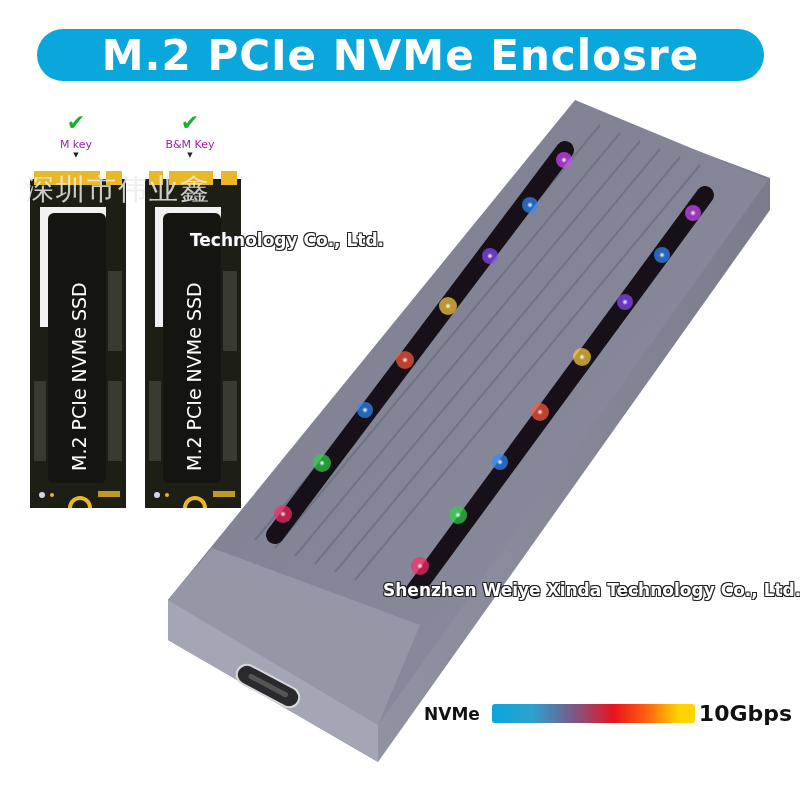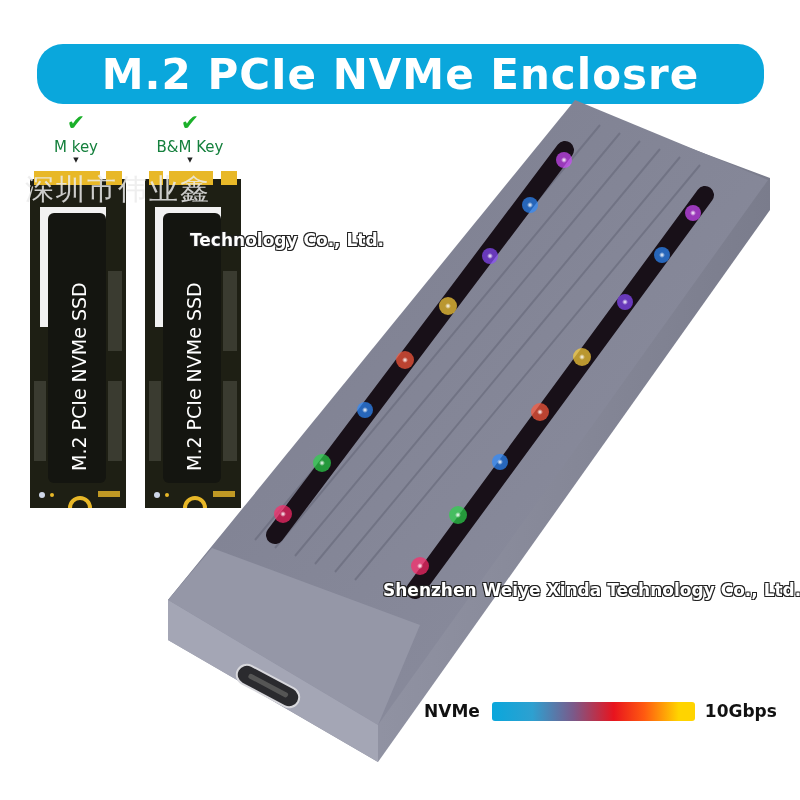--- a/index.html
+++ b/index.html
@@ -1,39 +1,39 @@
 <!DOCTYPE html>
 <html><head>
 <meta charset="utf-8">
 <style>
   html, body { margin: 0; padding: 0; background: #ffffff; }
   body { width: 800px; height: 800px; position: relative; overflow: hidden; font-family: "DejaVu Sans", sans-serif; }
   .banner {
-    position: absolute; left: 37px; top: 44px; width: 727px; height: 60px;
+    position: absolute; left: 37px; top: 29px; width: 727px; height: 52px;
     background: #0aa7dc; border-radius: 26px;
     display: flex; align-items: center; justify-content: center;
   }
   .banner-title { color: #ffffff; font-weight: bold; font-size: 42px; letter-spacing: 1px; font-family: "DejaVu Sans", sans-serif; }
   .key-col { position: absolute; top: 112px; width: 100px; text-align: center; }
   .check { font-size: 22px; color: #1bb02a; font-weight: bold; line-height: 22px; }
-  .key-label { font-size: 15px; color: #15803d; margin-top: 4px; font-family: "DejaVu Sans", sans-serif; }
+  .key-label { font-size: 11px; color: #a21caf; margin-top: 4px; font-family: "DejaVu Sans", sans-serif; }
   .key-arrow { font-size: 7px; color: #222; line-height: 8px; }
   .ssd { position: absolute; top: 171px; width: 96px; height: 337px; }
   .watermark-cn { position: absolute; left: 25px; top: 170px; font-size: 29px; color: rgba(235,235,235,0.85); letter-spacing: 2px; font-family: "DejaVu Sans", sans-serif; }
   .wm {
     position: absolute; font-weight: bold; font-size: 17px; color: #ffffff;
     text-shadow: -1px -1px 0 #222, 1px -1px 0 #222, -1px 1px 0 #222, 1px 1px 0 #222;
     white-space: nowrap; font-family: "DejaVu Sans", sans-serif;
   }
   .wm-top { left: 190px; top: 190px; margin-top: 40px; }
   .wm-bottom { left: 383px; top: 580px; }
   .speed-row { position: absolute; left: 424px; top: 701px; display: flex; align-items: center; }
   .speed-left { font-weight: bold; font-size: 17px; color: #111; margin-right: 12px; font-family: "DejaVu Sans", sans-serif; }
   .speed-bar { width: 203px; height: 19px; border-radius: 3px; }
-  .speed-right { font-weight: bold; font-size: 17px; color: #111; margin-left: 10px; font-family: "DejaVu Sans", sans-serif; }
+  .speed-right { font-weight: bold; font-size: 22px; color: #111; margin-left: 4px; font-family: "DejaVu Sans", sans-serif; }
   .enclosure { position: absolute; left: 0; top: 0; }
   .ssd-text { font-family: "DejaVu Sans", sans-serif; }
 </style>
 </head>
 <body>
 
 <div class="banner">
   <span class="banner-title">M.2 PCIe NVMe Enclosre</span>
 </div>
 

